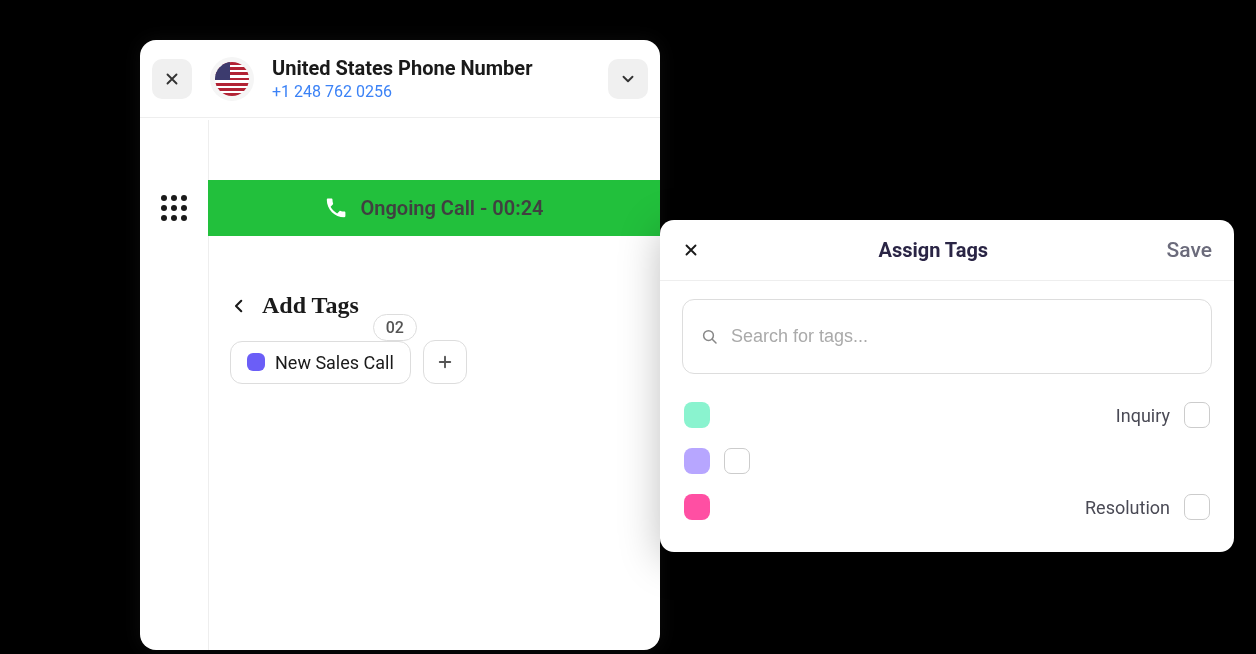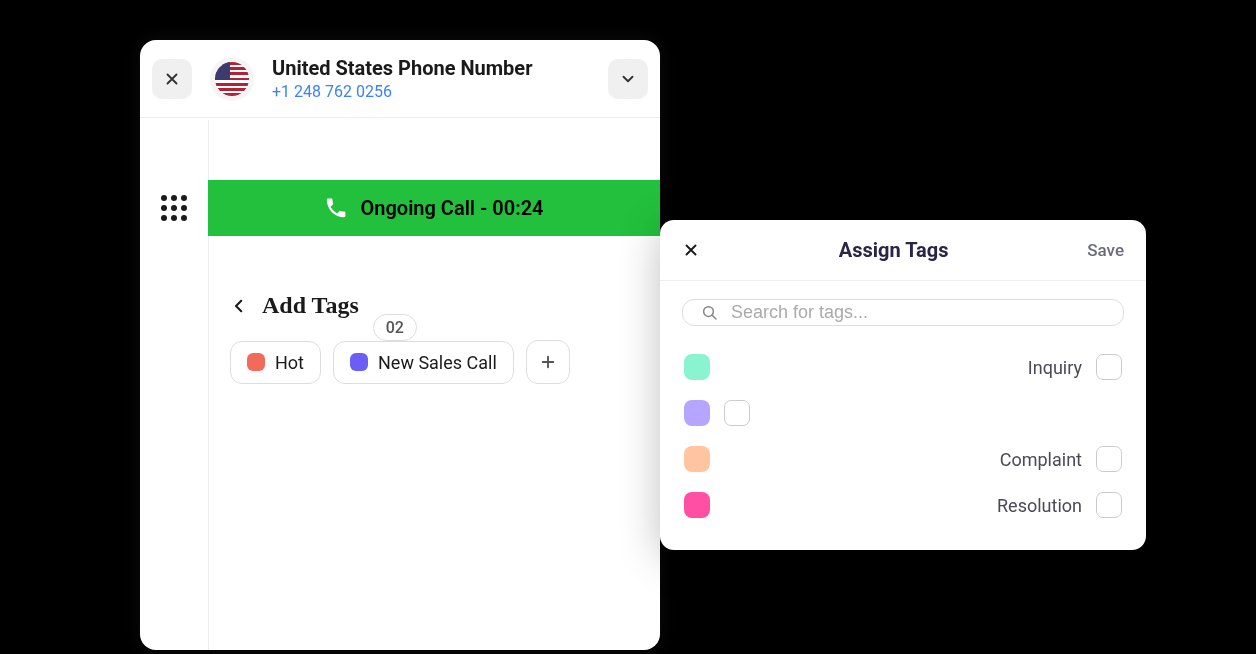--- a/index.html
+++ b/index.html
@@ -126,21 +126,21 @@
       position: absolute;
       left: 68px;
       top: 140px;
       right: 0;
       height: 56px;
       background: #22c03c;
       display: flex;
       align-items: center;
       justify-content: center;
       gap: 12px;
-      color: #000000;
+      color: #404040;
       font-size: 20px;
       font-weight: 600;
     }
     .call-banner svg { width: 24px; height: 24px; fill: #fff; }
     .add-tags-row {
       position: absolute;
       left: 90px;
       top: 230px;
       display: flex;
       align-items: center;
@@ -202,21 +202,21 @@
       justify-content: center;
       background: #fff;
       cursor: pointer;
     }
     .add-tag-btn svg { width: 18px; height: 18px; }
 
     .popup-panel {
       position: absolute;
       left: 660px;
       top: 220px;
-      width: 486px;
+      width: 574px;
       background: #fff;
       border-radius: 14px;
       box-shadow: 0 8px 40px rgba(0,0,0,0.25);
       overflow: hidden;
     }
     .popup-header {
       display: flex;
       align-items: center;
       padding: 18px 22px;
       border-bottom: 1px solid #eee;
@@ -227,33 +227,33 @@
       align-items: center;
     }
     .popup-title {
       flex: 1;
       text-align: center;
       font-size: 20px;
       font-weight: 700;
       color: #2a2545;
     }
     .popup-save {
-      font-size: 17px;
+      font-size: 21px;
       color: #6b6b7b;
       font-weight: 500;
       cursor: pointer;
     }
     .popup-body { padding: 18px 22px 22px; }
     .search-box {
       display: flex;
       align-items: center;
       gap: 12px;
       border: 1.5px solid #ddd;
       border-radius: 12px;
-      padding: 2px 18px;
+      padding: 26px 18px;
       margin-bottom: 18px;
     }
     .search-box svg { width: 18px; height: 18px; flex-shrink: 0; }
     .search-input {
       border: none;
       outline: none;
       font-size: 18px;
       color: #333;
       flex: 1;
       background: transparent;
@@ -336,24 +336,20 @@
       <svg viewBox="0 0 24 24" width="18" height="22">
           <path d="M15 5 L8 12 L15 19" stroke="#1a1a1a" stroke-width="2.8" stroke-linecap="round" stroke-linejoin="round" fill="none"></path>
         </svg>
     </div>
     <div class="add-tags-title">Add Tags</div>
     <div class="tag-count">02</div>
   </div>
 
   <div class="tags-row">
     <div class="tag-chip">
-      <span class="tag-dot" style="background:#f26a5a"></span>
-      <span>Hot</span>
-    </div>
-    <div class="tag-chip">
       <span class="tag-dot" style="background:#6b5ef7"></span>
       <span>New Sales Call</span>
     </div>
     <div class="add-tag-btn">
       <svg viewBox="0 0 24 24">
           <path d="M12 5 L12 19 M5 12 L19 12" stroke="#555" stroke-width="2.5" stroke-linecap="round"></path>
         </svg>
     </div>
   </div>
 
@@ -381,23 +377,18 @@
     <div class="tag-option">
       <span class="tag-swatch" style="background:#8af3cf"></span>
       <span class="tag-option-label">Inquiry</span>
       <span class="tag-checkbox"></span>
     </div>
     <div class="tag-option">
       <span class="tag-swatch" style="background:#b7a6ff"></span>
       <span class="tag-checkbox"></span>
     </div>
     <div class="tag-option">
-      <span class="tag-swatch" style="background:#ffc59e"></span>
-      <span class="tag-option-label">Complaint</span>
-      <span class="tag-checkbox"></span>
-    </div>
-    <div class="tag-option">
       <span class="tag-swatch" style="background:#ff4fa3"></span>
       <span class="tag-option-label">Resolution</span>
       <span class="tag-checkbox"></span>
     </div>
   </div>
 </div>
 
 </body></html>

